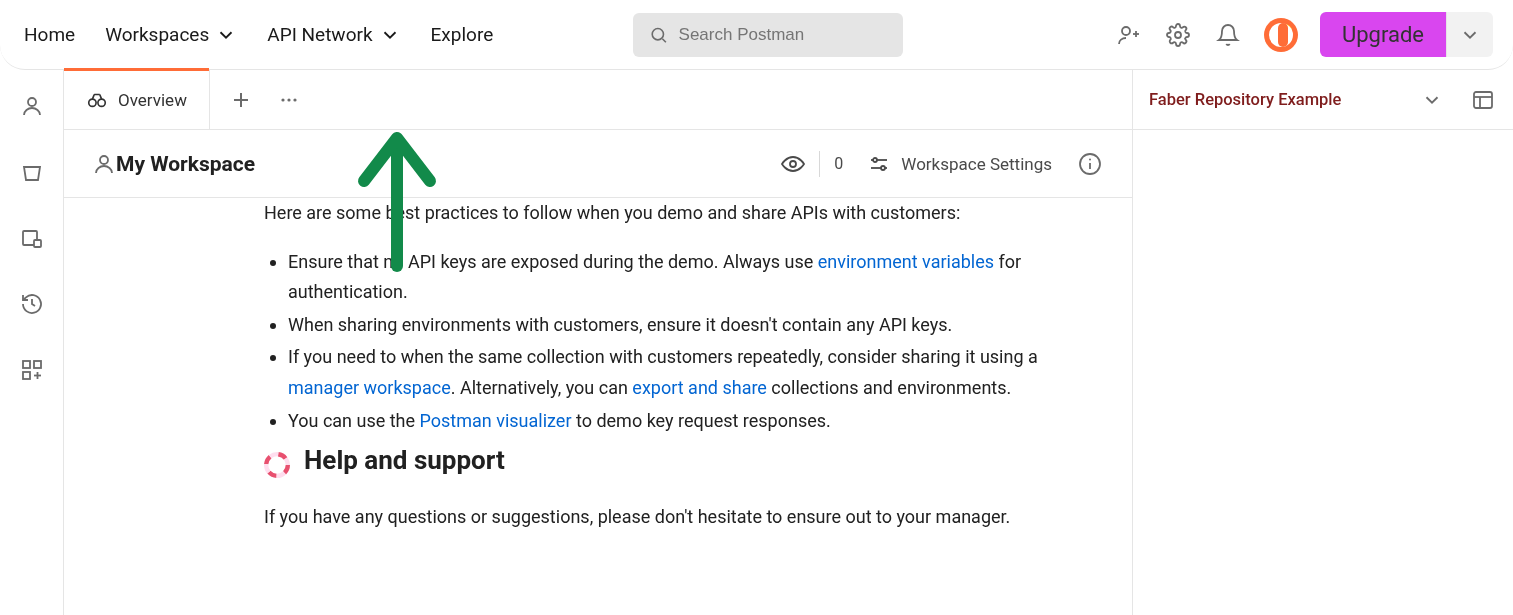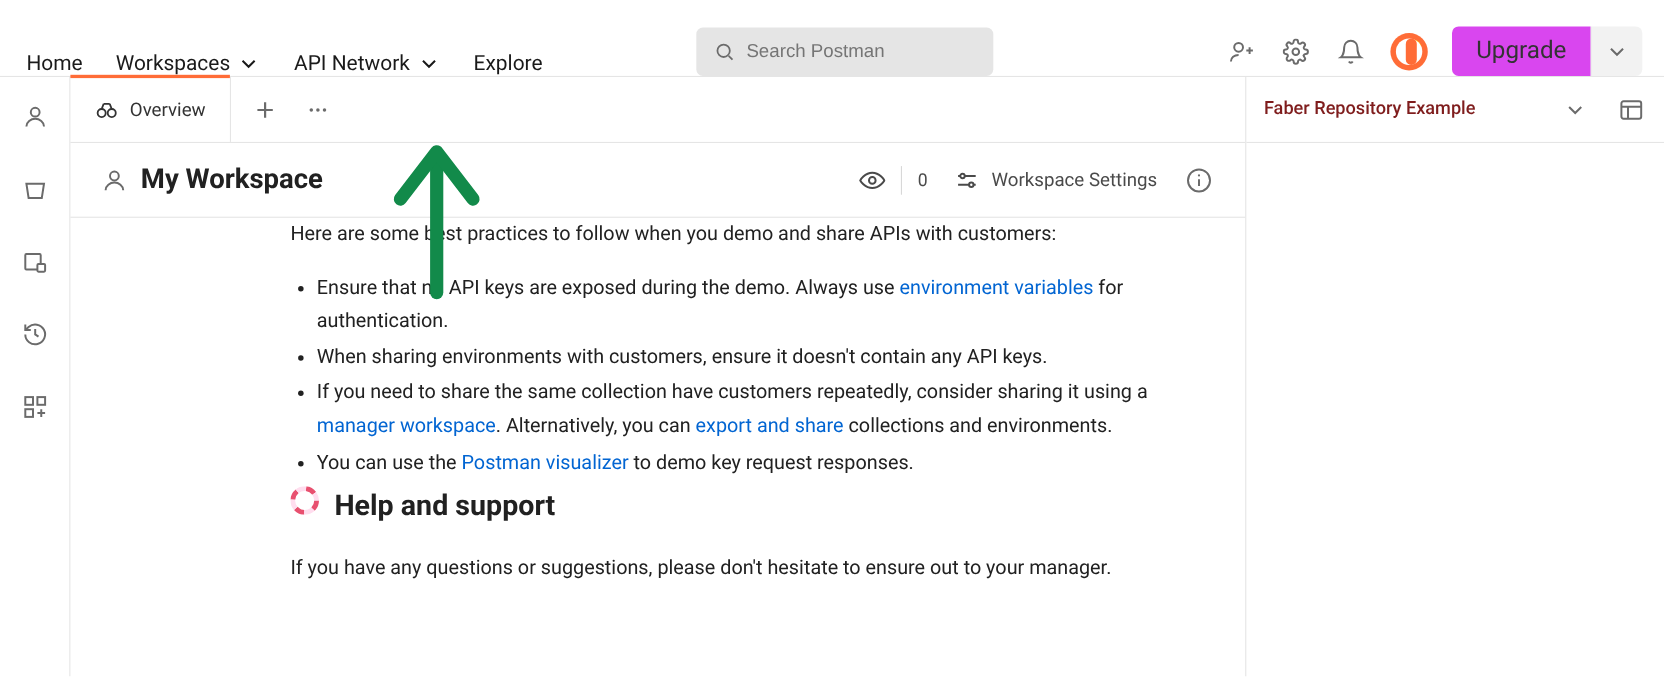--- a/index.html
+++ b/index.html
@@ -7,24 +7,25 @@
     font-family: -apple-system, BlinkMacSystemFont, "Segoe UI", Roboto, Helvetica, Arial, sans-serif;
     background: #fff;
     color: #212121;
     width: 1513px;
     height: 615px;
     overflow: hidden;
   }
   
   .topbar {
     display: flex;
-    align-items: flex-end;
+    align-items: center;
     height: 70px;
     border-bottom: 1px solid #e5e5e5;
     padding: 0 20px 0 24px;
+    border-radius: 25px;
   }
   .nav-items { display: flex; gap: 30px; align-items: center; }
   .nav-link {
     font-size: 19px;
     color: #1a1a1a;
     cursor: pointer;
     display: flex;
     align-items: center;
     gap: 6px;
   }
@@ -121,38 +122,38 @@
     font-size:16.5px; font-weight:500;
   }
   .env-row .env-name { flex:1; color:#7f1d1d; }
   .env-row .icon-btn { color:#6b6b6b; }
 
   
   .ws-row {
     height:68px; border-bottom:1px solid #e5e5e5;
     display:flex; align-items:center; padding: 0 28px;
   }
-  .ws-title { display:flex; align-items:center; gap:12px; font-size:25px; font-weight:700;}
+  .ws-title { display:flex; align-items:center; font-size:21px; font-weight:700;}
   .ws-actions { margin-left:auto; display:flex; align-items:center; gap:24px; color:#4a4a4a;}
   .ws-actions .watch { display:flex; align-items:center; gap:14px; }
   .ws-actions .divider { width:1px; height:26px; background:#d8d8d8; }
   .ws-actions .settings { display:flex; align-items:center; gap:10px; cursor:pointer; font-size:17px;}
   .ws-actions .info { cursor:pointer; }
 
   
   .content {
     flex:1; overflow:auto; padding: 0 0 30px 200px;
     font-size:18px; line-height:1.7;
   }
   .content ul { list-style: disc; padding-left: 24px; margin-left: 0; max-width: 800px;}
   .content li { margin-bottom: 2px; }
   .content a { color:#0265d2; text-decoration:none; }
   .truncated-intro { color:#222; margin-bottom: 18px; white-space:nowrap; overflow:hidden; max-width:760px;}
   .section-head {
-    display:flex; gap:14px; margin-bottom:20px;
+    display:flex; align-items:center; gap:14px; margin-bottom:20px;
     font-size:26px; font-weight:700;
   }
   .life-icon{
     width:26px; height:26px; display:inline-block; position:relative;
   }
   .life-icon svg { width:26px; height:26px; }
 
   
   .guide-arrow {
     position:absolute; left: 288px; top: 56px; pointer-events:none;
@@ -334,21 +335,21 @@
     </div>
 
     <div class="content">
       <div class="truncated-intro">Here are some best practices to follow when you demo and share APIs with customers:</div>
       <ul>
         <li>
           <span>Ensure that no API keys are exposed during the demo. Always use </span><a href="#">environment variables</a><span> for authentication.</span>
         </li>
         <li>When sharing environments with customers, ensure it doesn't contain any API keys.</li>
         <li>
-          <span>If you need to share the same collection have customers repeatedly, consider sharing it using a </span><a href="#">manager workspace</a><span>. Alternatively, you can </span><a href="#">export and share</a><span> collections and environments.</span>
+          <span>If you need to when the same collection with customers repeatedly, consider sharing it using a </span><a href="#">manager workspace</a><span>. Alternatively, you can </span><a href="#">export and share</a><span> collections and environments.</span>
         </li>
         <li>
           <span>You can use the </span><a href="#">Postman visualizer</a><span> to demo key request responses.</span>
         </li>
       </ul>
 
       <div class="section-head">
         <span class="life-icon">
           <svg viewBox="0 0 24 24">
               <circle cx="12" cy="12" r="10" fill="none" stroke="#e8506f" stroke-width="4" stroke-dasharray="8 8"></circle>

